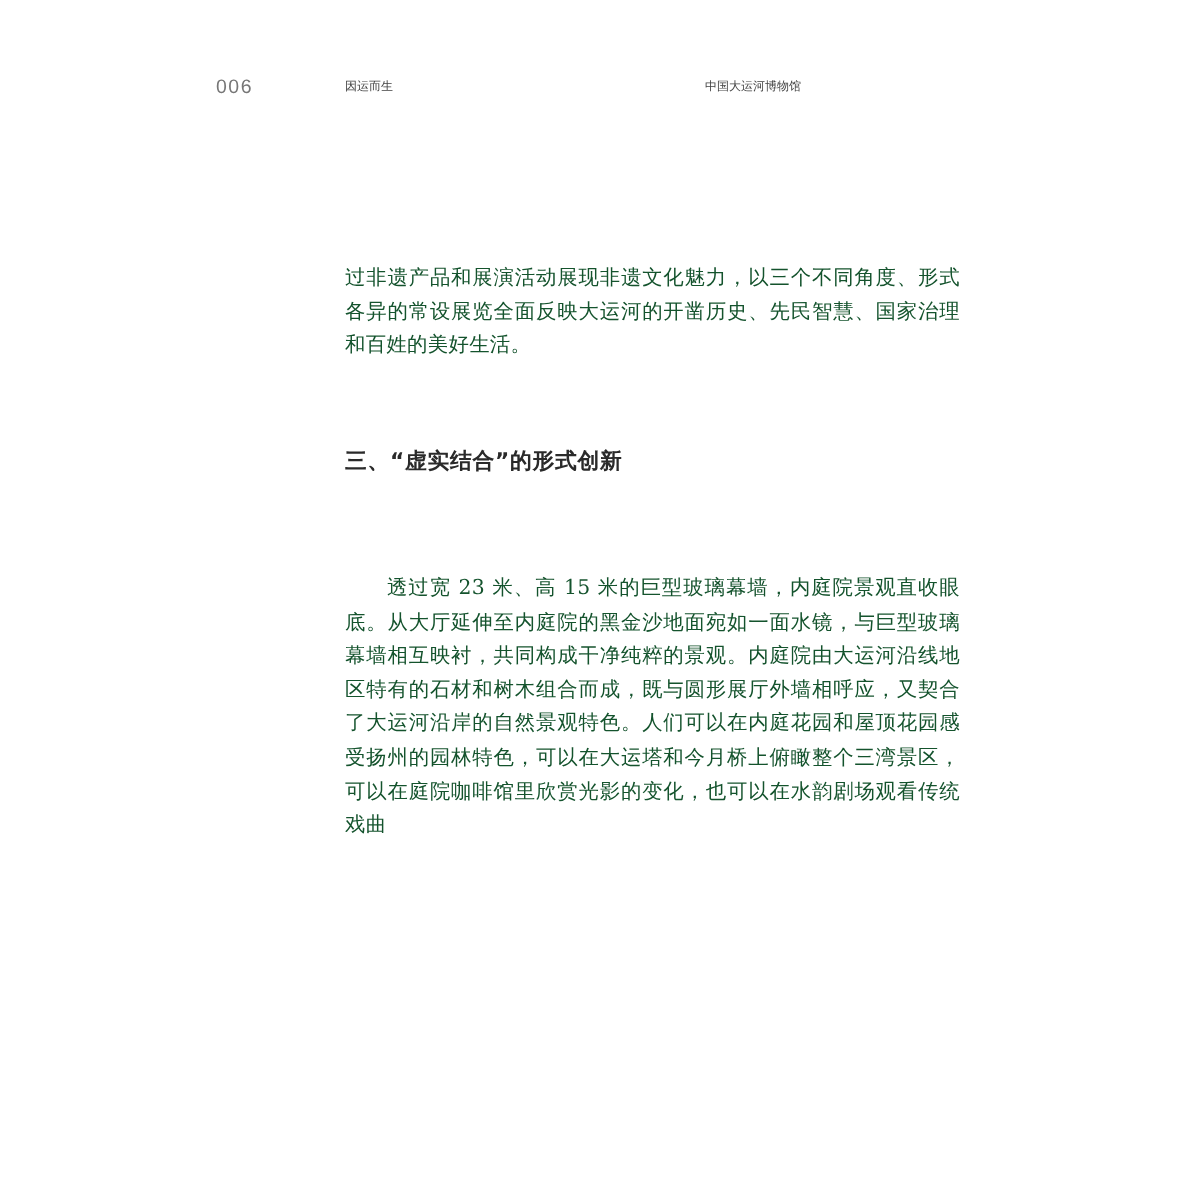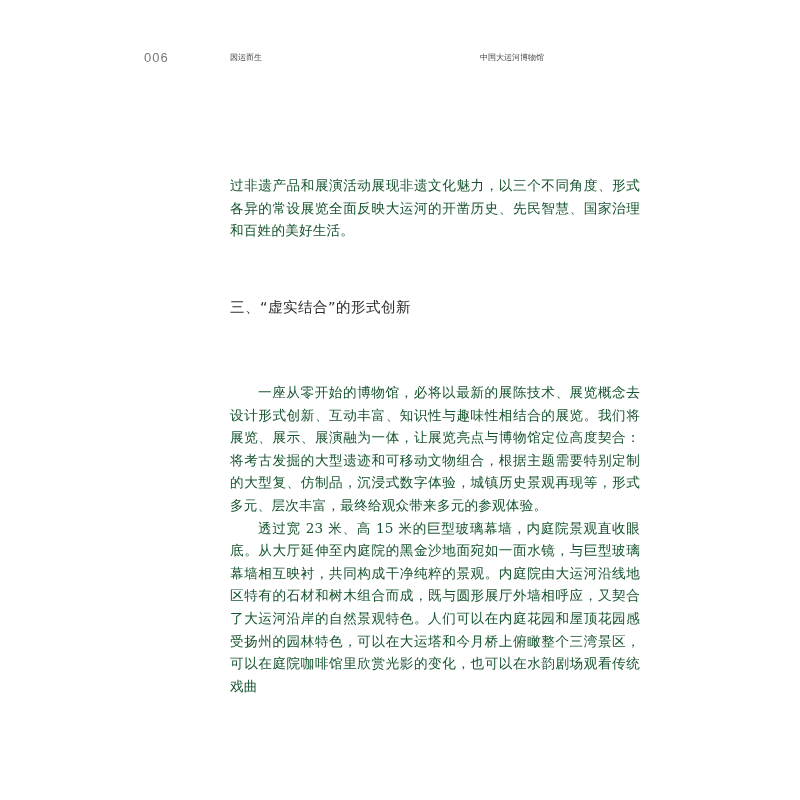--- a/index.html
+++ b/index.html
@@ -34,21 +34,21 @@
     .section-name {
       position: absolute;
       left: 230px;
       top: 2px;
       font-family: "DejaVu Sans", sans-serif;
       font-size: 8px;
       color: #444444;
     }
     .book-name {
       position: absolute;
-      right: 140px;
+      right: 150px;
       top: 2px;
       font-family: Liberation Sans, sans-serif;
       font-size: 8px;
       color: #444444;
     }
     .content {
       position: absolute;
       left: 230px;
       width: 410px;
     }
@@ -68,21 +68,21 @@
     }
     .heading {
       position: absolute;
       left: 230px;
       top: 298px;
       font-family: "DejaVu Sans", sans-serif;
       font-size: 14.5px;
       color: #2a2a2a;
       letter-spacing: 0.5px;
       margin: 0;
-      font-weight: normal;
+      font-weight: bold;
     }
     .block-2 {
       top: 381px;
     }
   </style>
 </head>
 <body>
 
 <div class="page-header">
   <span class="page-number">006</span>
@@ -90,15 +90,14 @@
   <span class="book-name">中国大运河博物馆</span>
 </div>
 
 <div class="content block-1">
   <p class="para">过非遗产品和展演活动展现非遗文化魅力，以三个不同角度、形式各异的常设展览全面反映大运河的开凿历史、先民智慧、国家治理和百姓的美好生活。</p>
 </div>
 
 <h2 class="heading">三、“虚实结合”的形式创新</h2>
 
 <div class="content block-2">
-  <p class="para indent">一座从零开始的博物馆，必将以最新的展陈技术、展览概念去设计形式创新、互动丰富、知识性与趣味性相结合的展览。我们将展览、展示、展演融为一体，让展览亮点与博物馆定位高度契合：将考古发掘的大型遗迹和可移动文物组合，根据主题需要特别定制的大型复、仿制品，沉浸式数字体验，城镇历史景观再现等，形式多元、层次丰富，最终给观众带来多元的参观体验。</p>
   <p class="para indent">透过宽 23 米、高 15 米的巨型玻璃幕墙，内庭院景观直收眼底。从大厅延伸至内庭院的黑金沙地面宛如一面水镜，与巨型玻璃幕墙相互映衬，共同构成干净纯粹的景观。内庭院由大运河沿线地区特有的石材和树木组合而成，既与圆形展厅外墙相呼应，又契合了大运河沿岸的自然景观特色。人们可以在内庭花园和屋顶花园感受扬州的园林特色，可以在大运塔和今月桥上俯瞰整个三湾景区，可以在庭院咖啡馆里欣赏光影的变化，也可以在水韵剧场观看传统戏曲</p>
 </div>
 
 </body></html>

